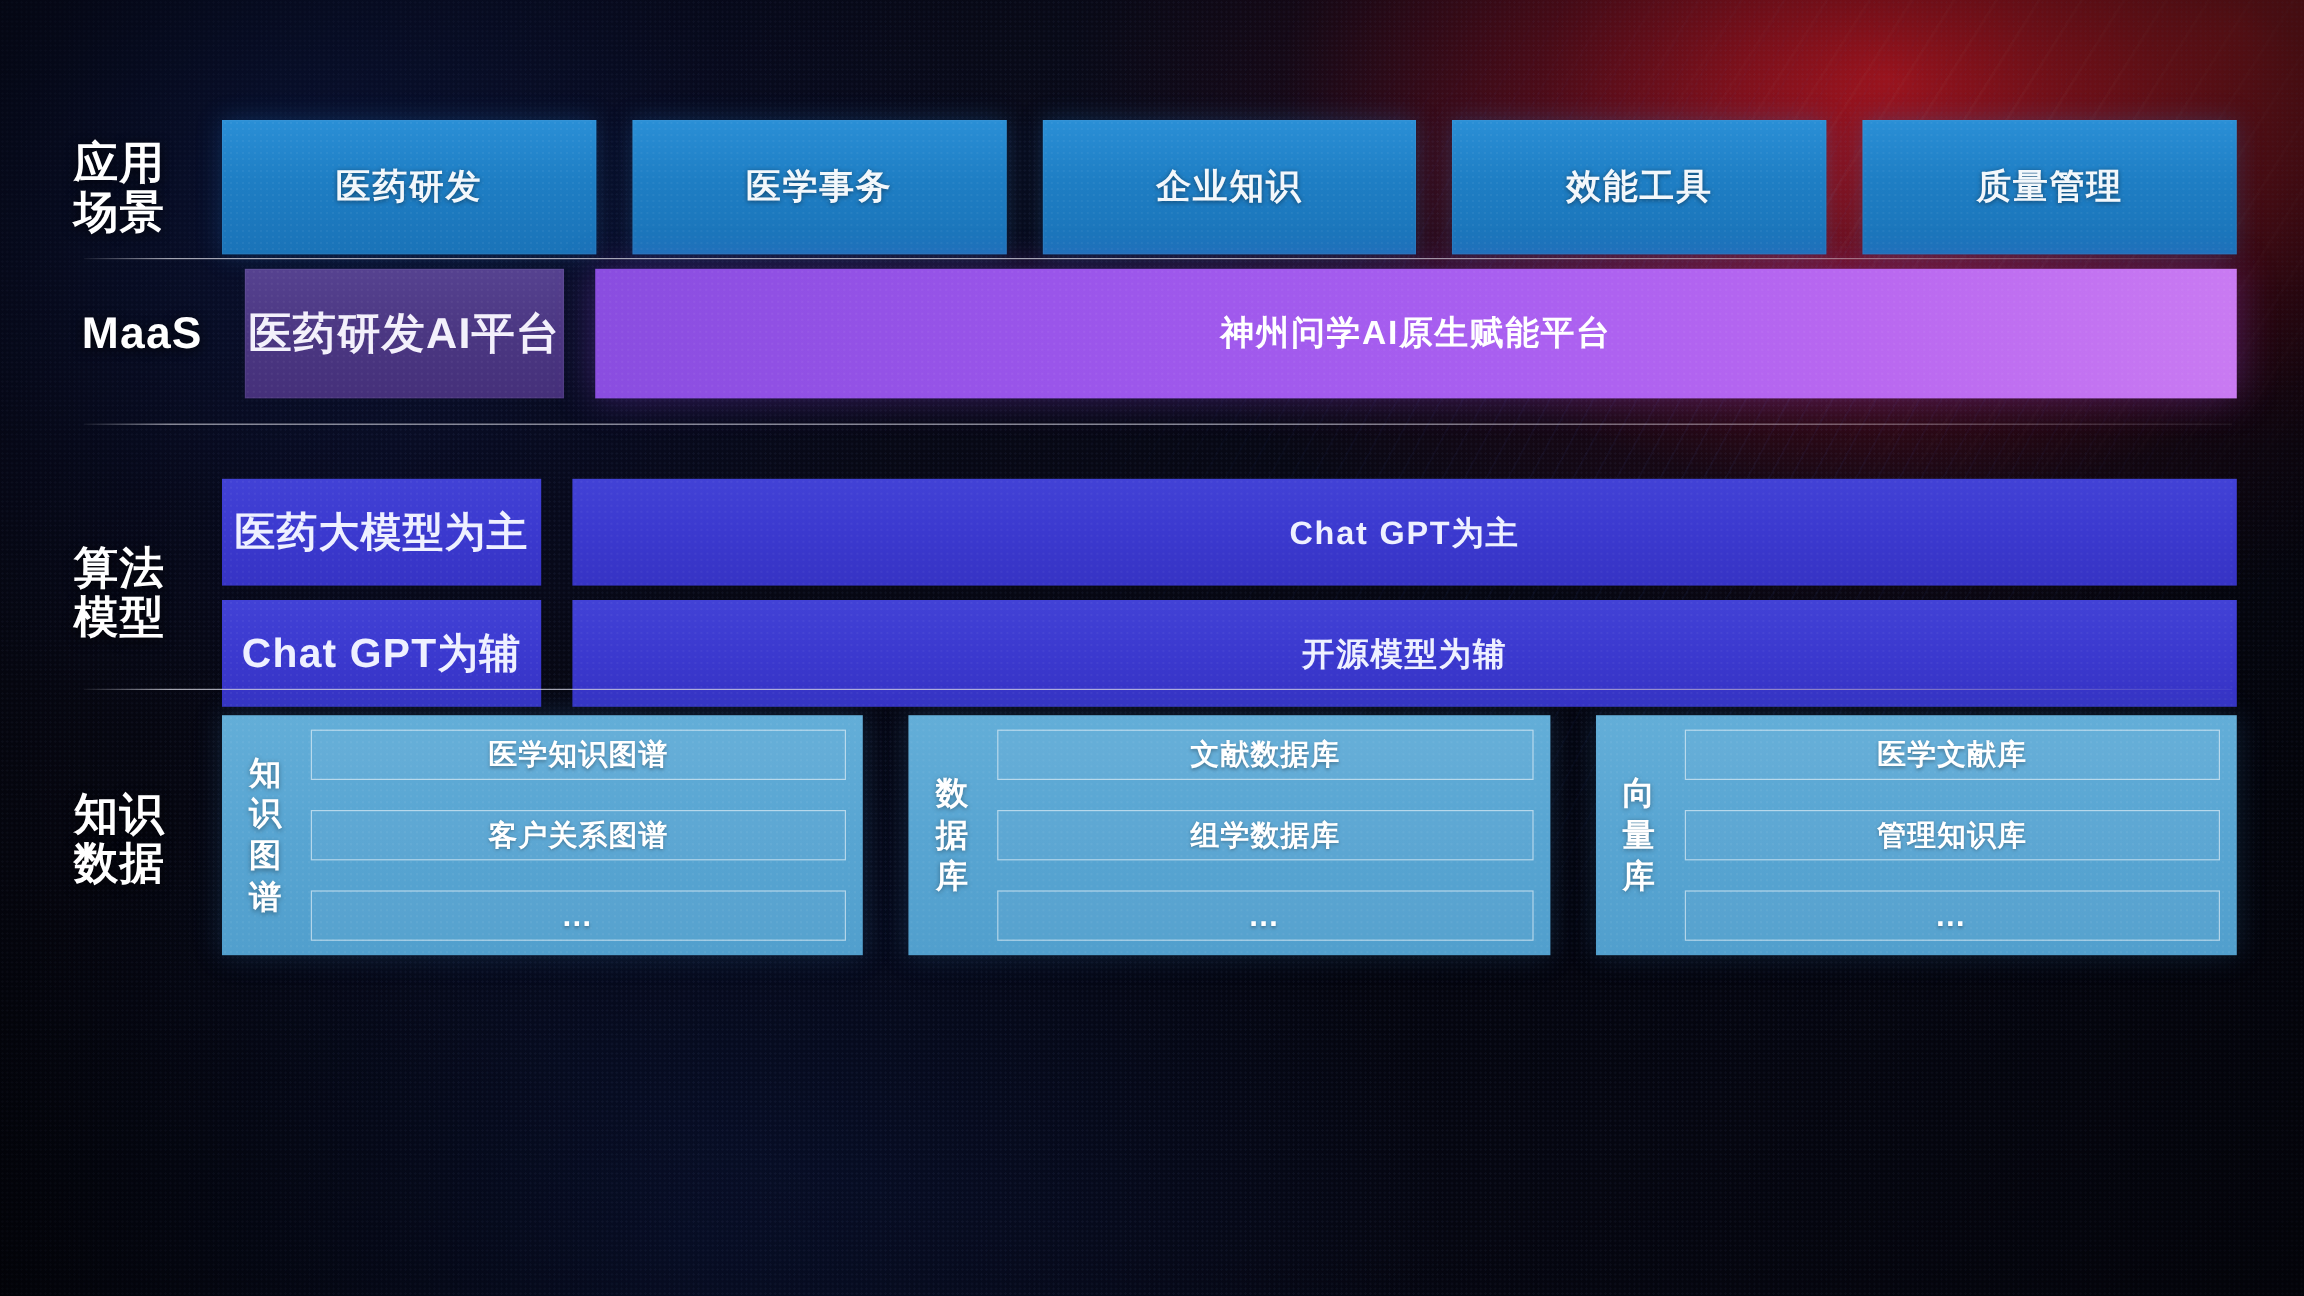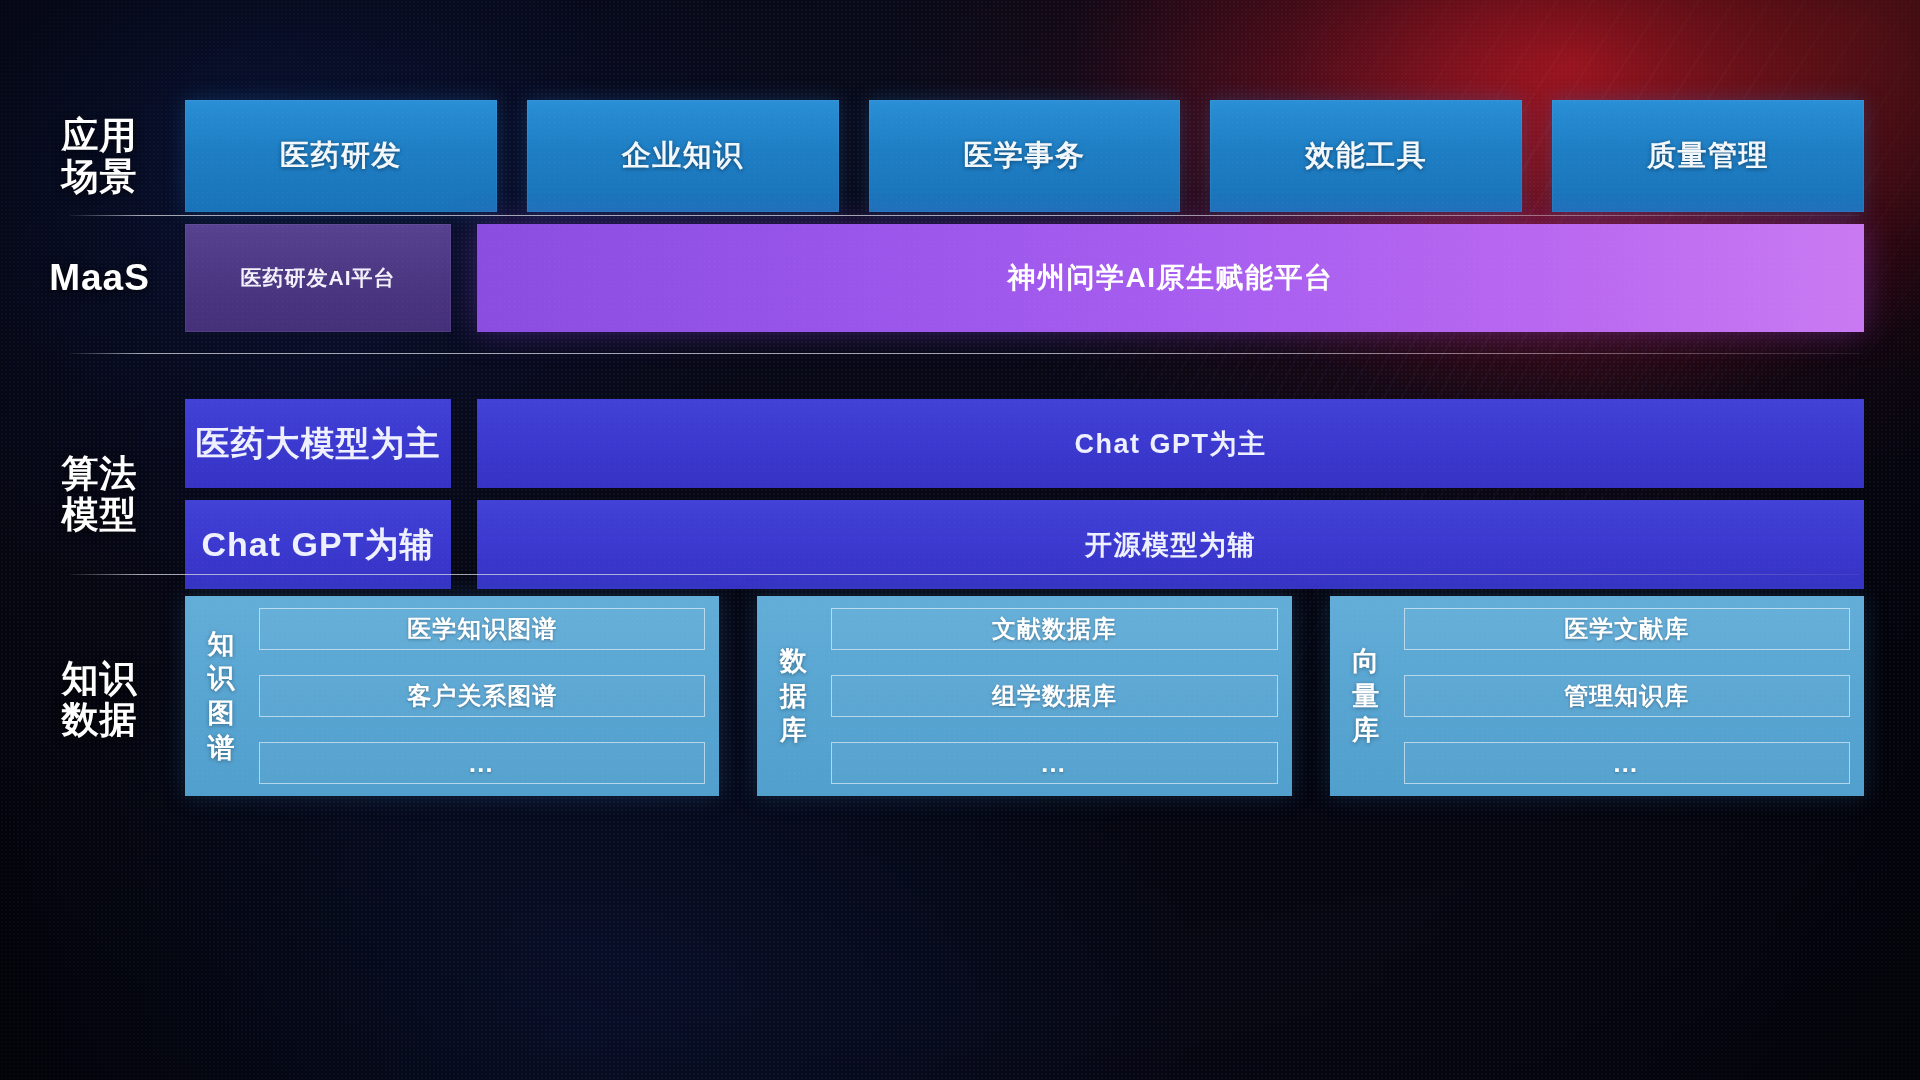--- a/index.html
+++ b/index.html
@@ -95,29 +95,29 @@
   .app-card::after{
     content:"";
     position:absolute; inset:0;
     background-image:radial-gradient(rgba(255,255,255,0.09) 0.7px, rgba(0,0,0,0) 0.8px);
     background-size:5px 5px;
     opacity:.5;
     pointer-events:none;
   }
 
   
-  #row-maas { top:236px; height:84px; }
+  #row-maas { top:236px; height:84px;margin-left:19px; }
   #row-maas .rowbody { gap:26px; padding-right:56px; }
   .maas-left {
     flex:0 0 266px;
     height:108px;
     display:flex; align-items:center; justify-content:center;
     background:linear-gradient(180deg,#564290 0%,#4b3782 50%,#45307a 100%);
     color:#f3f0fb;
-    font-size:21px; font-weight:bold; letter-spacing:1px;
+    font-size:36px; font-weight:bold; letter-spacing:1px;
     box-shadow:inset 0 0 0 1px rgba(255,255,255,.06);
     position:relative; overflow:hidden;
   }
   .maas-right {
     flex:1 1 auto;
     height:108px;
     display:flex; align-items:center; justify-content:center;
     background:linear-gradient(90deg,#8a4de0 0%,#9a55ea 28%,#a95ff0 55%,#b968f0 78%,#c97af2 100%);
     color:#ffffff;
     font-size:28px; font-weight:bold; letter-spacing:1.5px;
@@ -218,22 +218,22 @@
 
 <div class="sheet">
 
   <div class="row" id="row-app">
     <div class="rowlabel">
       <div>应用</div>
       <div>场景</div>
     </div>
     <div class="rowbody">
       <div class="app-card">医药研发</div>
+      <div class="app-card">医学事务</div>
       <div class="app-card">企业知识</div>
-      <div class="app-card">医学事务</div>
       <div class="app-card">效能工具</div>
       <div class="app-card">质量管理</div>
     </div>
   </div>
 
   <div class="divider" style="top:215px"></div>
 
   <div class="row" id="row-maas">
     <div class="rowlabel">MaaS</div>
     <div class="rowbody">

